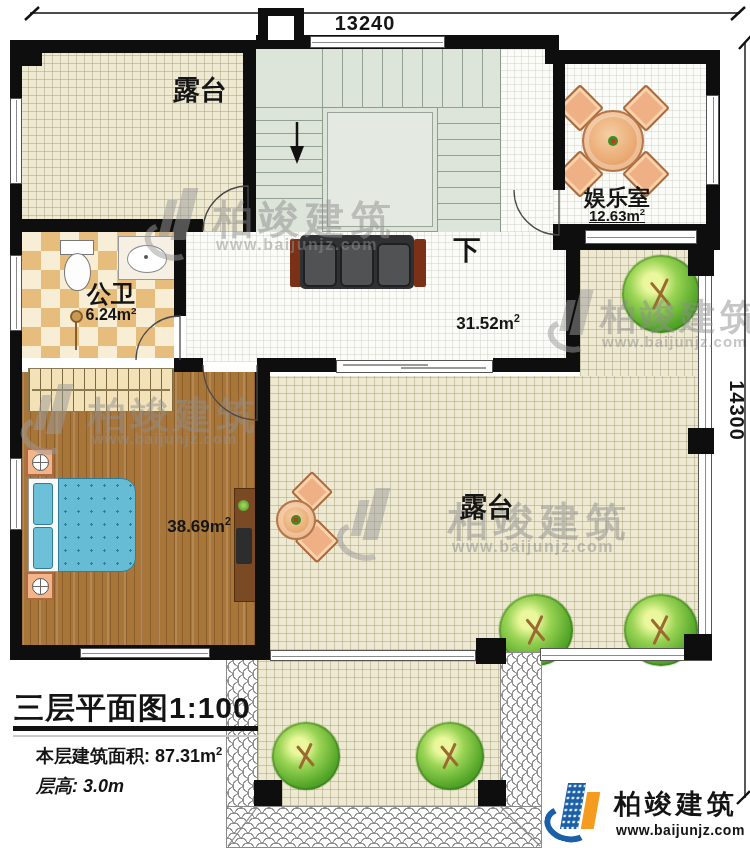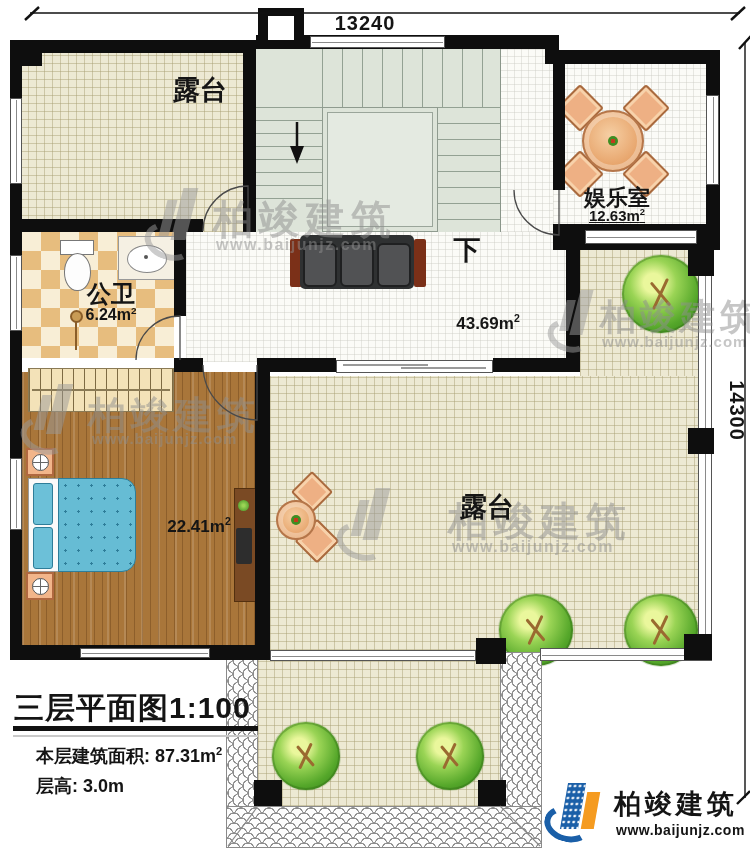--- a/index.html
+++ b/index.html
@@ -252,23 +252,23 @@
   <div class="wm" style="left:452px;top:538px;font-size:16px;letter-spacing:1.5px;">www.baijunjz.com</div>
 
   <div class="lbl" style="left:140px;top:76px;width:120px;font-size:27px;">露台</div>
   <div class="lbl" style="left:555px;top:186px;width:124px;font-size:22px;">娱乐室</div>
   <div class="lbl" style="left:555px;top:208px;width:124px;font-size:15px;text-decoration:underline;">
     <span class="area"><span>12.63m</span><sup>2</sup></span></div>
   <div class="lbl" style="left:51px;top:281px;width:120px;font-size:24px;">公卫</div>
   <div class="lbl" style="left:51px;top:306px;width:120px;font-size:16px;">
     <span class="area"><span>6.24m</span><sup>2</sup></span></div>
   <div class="lbl" style="left:428px;top:313px;width:120px;font-size:17px;">
-    <span class="area"><span>43.69m</span><sup>2</sup></span></div>
+    <span class="area"><span>31.52m</span><sup>2</sup></span></div>
   <div class="lbl" style="left:139px;top:516px;width:120px;font-size:17px;">
-    <span class="area"><span>22.41m</span><sup>2</sup></span></div>
+    <span class="area"><span>38.69m</span><sup>2</sup></span></div>
   <div class="lbl" style="left:427px;top:493px;width:120px;font-size:27px;">露台</div>
   <div class="lbl" style="left:452px;top:236px;width:30px;font-size:27px;">下</div>
 
   <div class="lbl" style="left:325px;top:13px;width:80px;font-size:20px;letter-spacing:1px;">13240</div>
   <div class="lbl" style="left:693px;top:400px;width:86px;font-size:20px;letter-spacing:1px;transform:rotate(90deg);">14300</div>
 
   <svg class="overlay" width="750" height="851" viewBox="0 0 750 851">
     <path d="M30,13 L740,13" stroke="#111" stroke-width="1.4" fill="none"></path>
     <path d="M25,20 L39,7" stroke="#111" stroke-width="2.4" fill="none"></path>
     <path d="M731,20 L745,7" stroke="#111" stroke-width="2.4" fill="none"></path>
@@ -284,21 +284,21 @@
     <path d="M76,322 L76,350" stroke="#8a5d28" stroke-width="2" fill="none"></path>
     <path d="M228,846 L258,806" stroke="#8a8a8a" stroke-width="1.2" fill="none"></path>
     <path d="M540,846 L500,806" stroke="#8a8a8a" stroke-width="1.2" fill="none"></path>
   </svg>
 
   <div class="tb-title"><span>三层平面图</span><span>1:100</span></div>
   <div class="tb-ul1"></div>
   <div class="tb-ul2"></div>
   <div class="tb-line" style="top:744px;">
     <span>本层建筑面积:</span> <span>87.31m</span><sup>2</sup></div>
-  <div class="tb-line" style="top:774px;">
+  <div class="tb-line" style="top:774px;font-style:italic;">
     <span>层高:</span> <span>3.0m</span></div>
 
   <div class="logo-glyph">
     <span class="lg-arc"></span>
     <span class="lg-b1"></span>
     <span class="lg-b2"></span>
   </div>
   <div class="brand-name">柏竣建筑</div>
   <div class="brand-url">www.baijunjz.com</div>
 

